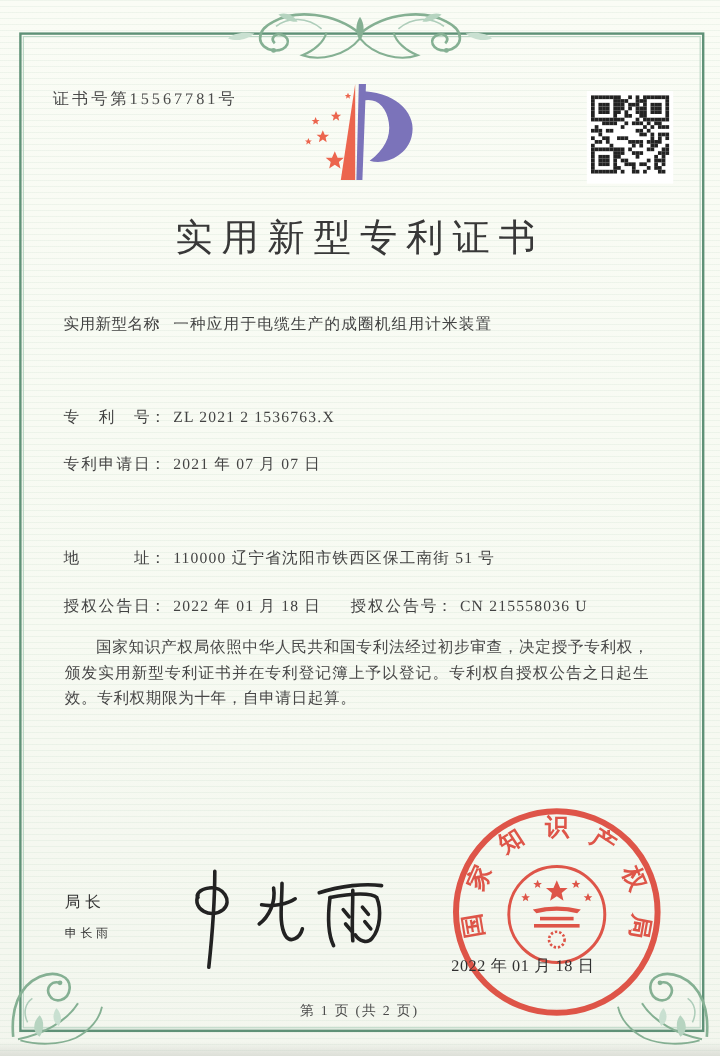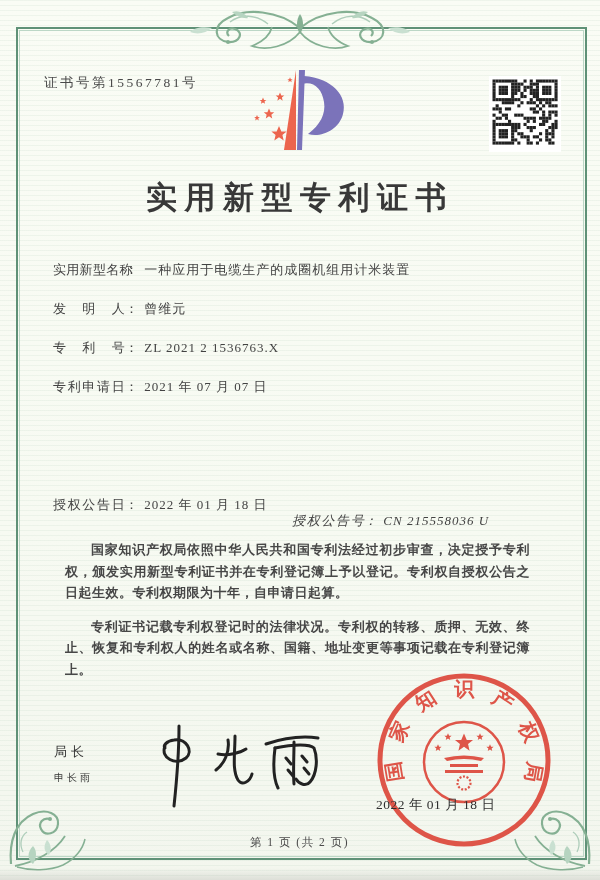--- a/index.html
+++ b/index.html
@@ -11,28 +11,28 @@
     font-family:"Liberation Serif","DejaVu Serif",serif;
     color:#414141;
   }
   .frame{position:absolute;left:16px;top:27px;width:567px;height:829px;
     border:2px solid #5f9177;}
   .frame-inner{position:absolute;left:1px;top:1px;right:1px;bottom:1px;
     border:1px solid #bcd7c6;}
   .abs{position:absolute;}
   .cert-no{left:44px;top:74px;font-size:13.5px;letter-spacing:2.5px;color:#4a4a4a;}
   .title{left:0;right:0;top:177px;text-align:center;font-size:31px;letter-spacing:7.5px;
-    font-weight:700;color:#383838;}
+    font-weight:400;color:#383838;}
   .frow{left:53px;width:495px;font-size:13px;letter-spacing:.3px;color:#434343;white-space:nowrap;}
   .flabel{display:inline-block;width:72px;text-align:justify;text-align-last:justify;vertical-align:top;}
   .fval{margin-left:6px;letter-spacing:1px;}
-  .g2{position:absolute;left:239px;top:16px;font-style:italic;}
+  .g2{position:absolute;left:239px;top:0;}
   .paras{left:53px;top:527px;width:489px;font-size:13px;line-height:21.5px;
     letter-spacing:.5px;text-align:justify;color:#474747;}
-  .paras p{margin:12px;text-indent:2em;font-weight:bold;}
+  .paras p{margin:1px;text-indent:2em;}
   .signer-title{left:54px;top:743px;font-size:13px;letter-spacing:4px;color:#333;}
   .signer-name{left:54px;top:771px;font-size:10px;letter-spacing:3px;color:#333;}
   .seal-date{left:376px;top:796px;font-size:13.5px;letter-spacing:.5px;color:#303030;z-index:5;}
   .footer{left:16px;width:567px;top:835px;text-align:center;font-size:11.5px;
     letter-spacing:1.5px;color:#4a4a4a;}
   .seal{left:372px;top:668px;opacity:.9;z-index:4;}
   .sig{left:132px;top:718px;z-index:3;}
   .logo{left:246px;top:64px;}
   .qr{left:489px;top:76px;background:#fff;}
   .orn-top{left:148px;top:2px;}
@@ -342,39 +342,38 @@
           <rect x="62.40" y="65.50" width="3.10" height="3.10"></rect>
         </g>
     </svg>
   </div>
 
   <div class="abs title">实用新型专利证书</div>
 
   <div class="abs frow" style="top:261px">
     <span class="flabel">实用新型名称</span><span>：</span><span class="fval">一种应用于电缆生产的成圈机组用计米装置</span>
   </div>
-  <div class="abs frow" style="top:300px">
-    <span class="flabel">发明人</span><span>：</span><span class="fval">曾维元</span>
-  </div>
   <div class="abs frow" style="top:339px">
     <span class="flabel">专利号</span><span>：</span><span class="fval">ZL 2021 2 1536763.X</span>
   </div>
   <div class="abs frow" style="top:378px">
     <span class="flabel">专利申请日</span><span>：</span><span class="fval">2021 年 07 月 07 日</span>
+  </div>
+  <div class="abs frow" style="top:456px">
+    <span class="flabel">地址</span><span>：</span><span class="fval">110000 辽宁省沈阳市铁西区保工南街 51 号</span>
   </div>
   <div class="abs frow" style="top:496px">
     <span class="flabel">授权公告日</span><span>：</span><span class="fval">2022 年 01 月 18 日</span>
     <span class="g2">
       <span class="flabel">授权公告号</span><span>：</span><span class="fval">CN 215558036 U</span>
     </span>
   </div>
 
   <div class="abs paras">
     <p>国家知识产权局依照中华人民共和国专利法经过初步审查，决定授予专利权，颁发实用新型专利证书并在专利登记簿上予以登记。专利权自授权公告之日起生效。专利权期限为十年，自申请日起算。</p>
-    <p>专利证书记载专利权登记时的法律状况。专利权的转移、质押、无效、终止、恢复和专利权人的姓名或名称、国籍、地址变更等事项记载在专利登记簿上。</p>
   </div>
 
   <div class="abs signer-title">局长</div>
   <div class="abs signer-name">申长雨</div>
 
   <svg class="abs sig" width="190" height="95" viewBox="0 0 190 95">
     <g fill="none" stroke="#222222" stroke-width="3" stroke-linecap="round">
       <path d="M33,28 C28,40 44,48 54,40 C62,33 54,20 42,22 C34,23 31,28 33,30"></path>
       <path d="M47,8 C47,30 45,60 42,88"></path>
       <path d="M96,22 C98,34 92,46 84,52"></path>

